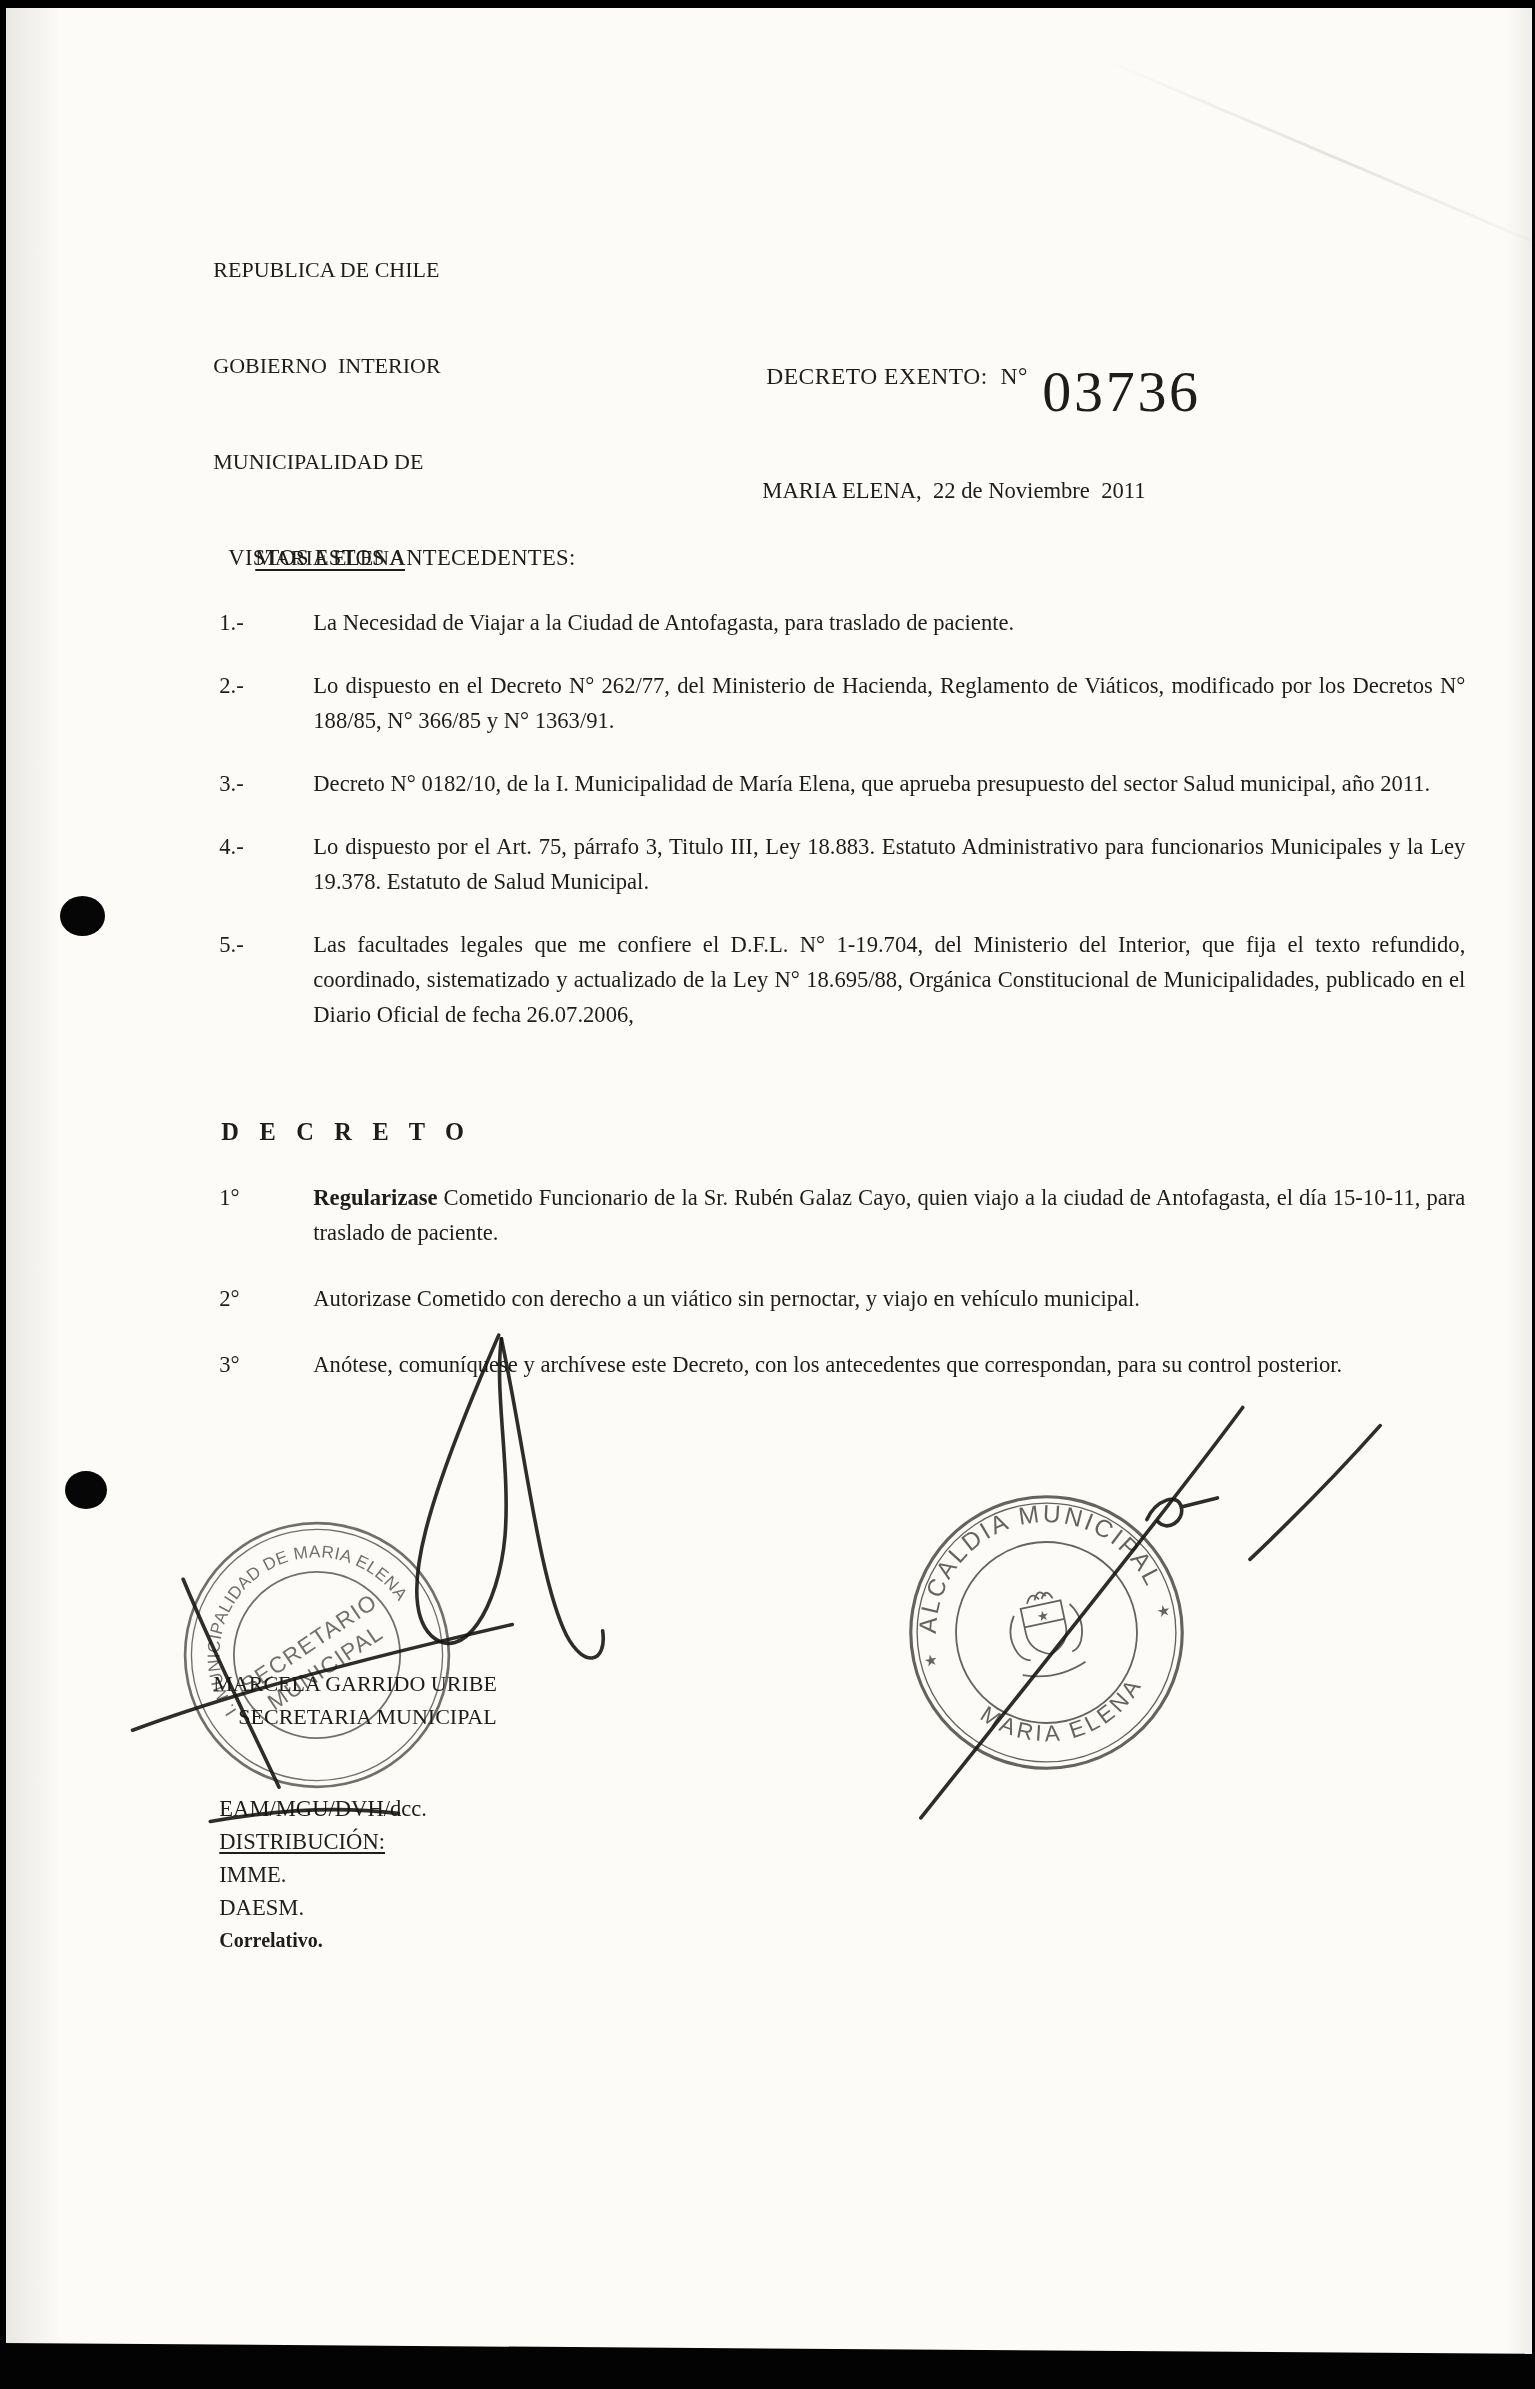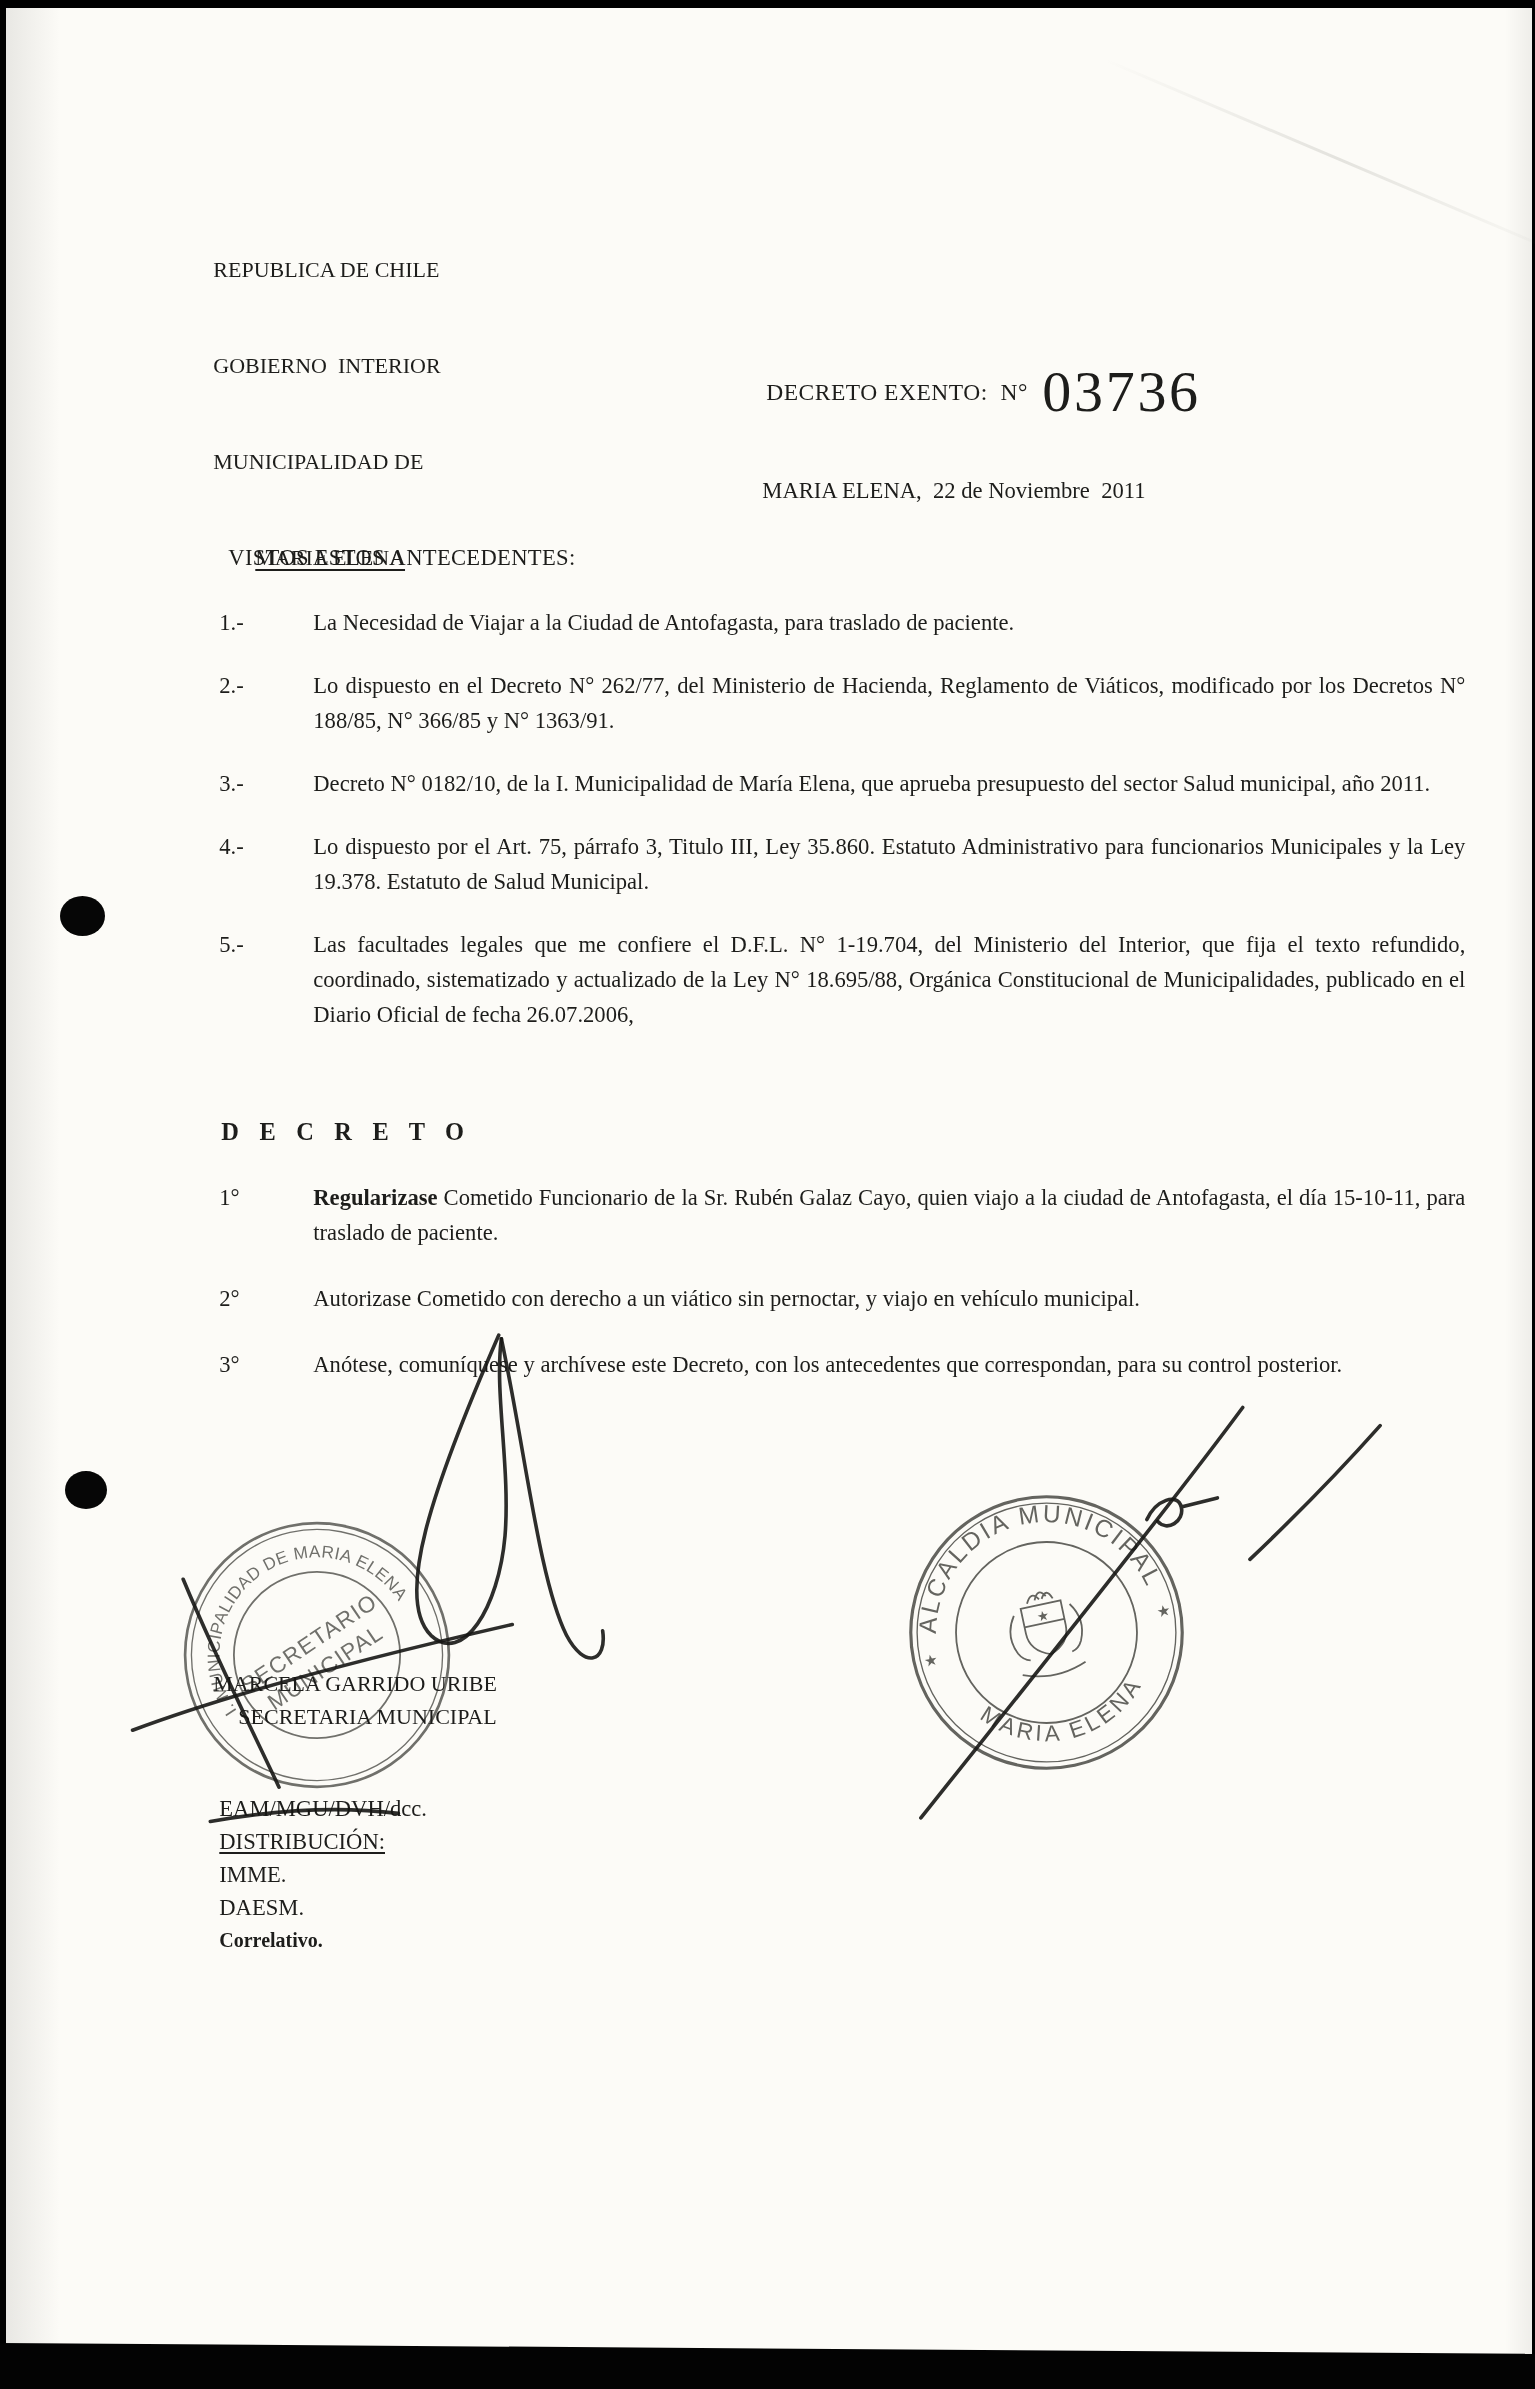--- a/index.html
+++ b/index.html
@@ -20,21 +20,21 @@
 
   .hole { position:absolute; background:#060606; border-radius:50%; z-index:6; }
   .hole-1 { left:54px; top:888px;  width:45px; height:40px; }
   .hole-2 { left:59px; top:1463px; width:42px; height:38px; }
 
   
   .letterhead { position:absolute; left:207px; top:182px; font-size:22px; line-height:32px;
                 white-space:pre; z-index:2; }
   .letterhead .lh-underlined { margin-left:42px; text-decoration:underline; text-underline-offset:3.6px; }
 
-  .decree-row { position:absolute; left:760px; top:355px; display:flex; align-items:center;
+  .decree-row { position:absolute; left:760px; top:355px; display:flex; align-items:flex-start;
                 gap:14.5px; z-index:2; }
   .decree-label { font-size:23.5px; white-space:pre; letter-spacing:0.5px; }
   .decree-number { font-size:58px; line-height:1; letter-spacing:2.7px; }
 
   .place-date { position:absolute; left:756px; top:470px; font-size:22.6px; white-space:pre; z-index:2; }
 
   .vistos { position:absolute; left:222px; top:537px; font-size:22.6px; letter-spacing:0.3px; z-index:2; }
 
   .list { position:absolute; width:1246px; z-index:2; font-size:22.6px; line-height:35px; }
   .antecedentes { left:213px; top:597px; }
@@ -104,21 +104,21 @@
     <div class="item">
       <span class="num">2.-</span>
       <span class="txt">Lo dispuesto en el Decreto N° 262/77, del Ministerio de Hacienda, Reglamento de Viáticos, modificado por los Decretos N° 188/85, N° 366/85 y N° 1363/91.</span>
     </div>
     <div class="item">
       <span class="num">3.-</span>
       <span class="txt">Decreto N° 0182/10, de la I. Municipalidad de María Elena, que aprueba presupuesto del sector Salud municipal, año 2011.</span>
     </div>
     <div class="item">
       <span class="num">4.-</span>
-      <span class="txt">Lo dispuesto por el Art. 75, párrafo 3, Titulo III, Ley 35.860. Estatuto Administrativo para funcionarios Municipales y la Ley 19.378. Estatuto de Salud Municipal.</span>
+      <span class="txt">Lo dispuesto por el Art. 75, párrafo 3, Titulo III, Ley 18.883. Estatuto Administrativo para funcionarios Municipales y la Ley 19.378. Estatuto de Salud Municipal.</span>
     </div>
     <div class="item">
       <span class="num">5.-</span>
       <span class="txt">Las facultades legales que me confiere el D.F.L. N° 1-19.704, del Ministerio del Interior, que fija el texto refundido, coordinado, sistematizado y actualizado de la Ley N° 18.695/88, Orgánica Constitucional de Municipalidades, publicado en el Diario Oficial de fecha 26.07.2006,</span>
     </div>
   </section>
 
   <div class="decreto-heading">D E C R E T O</div>
 
   <section class="list resoluciones">

